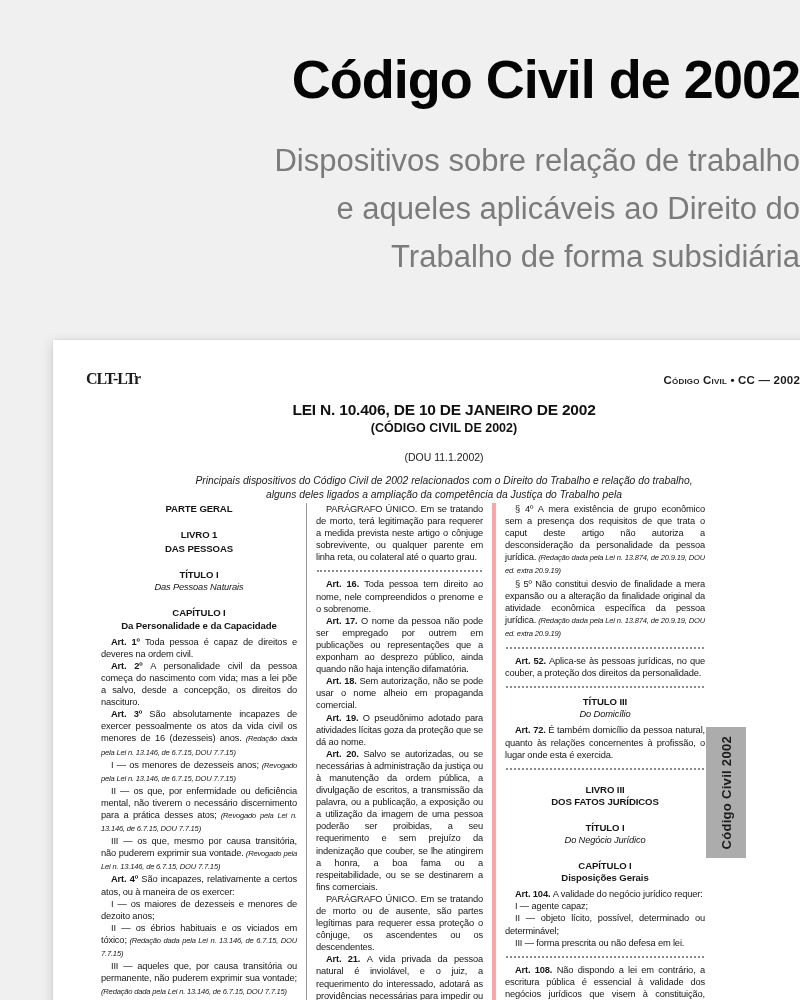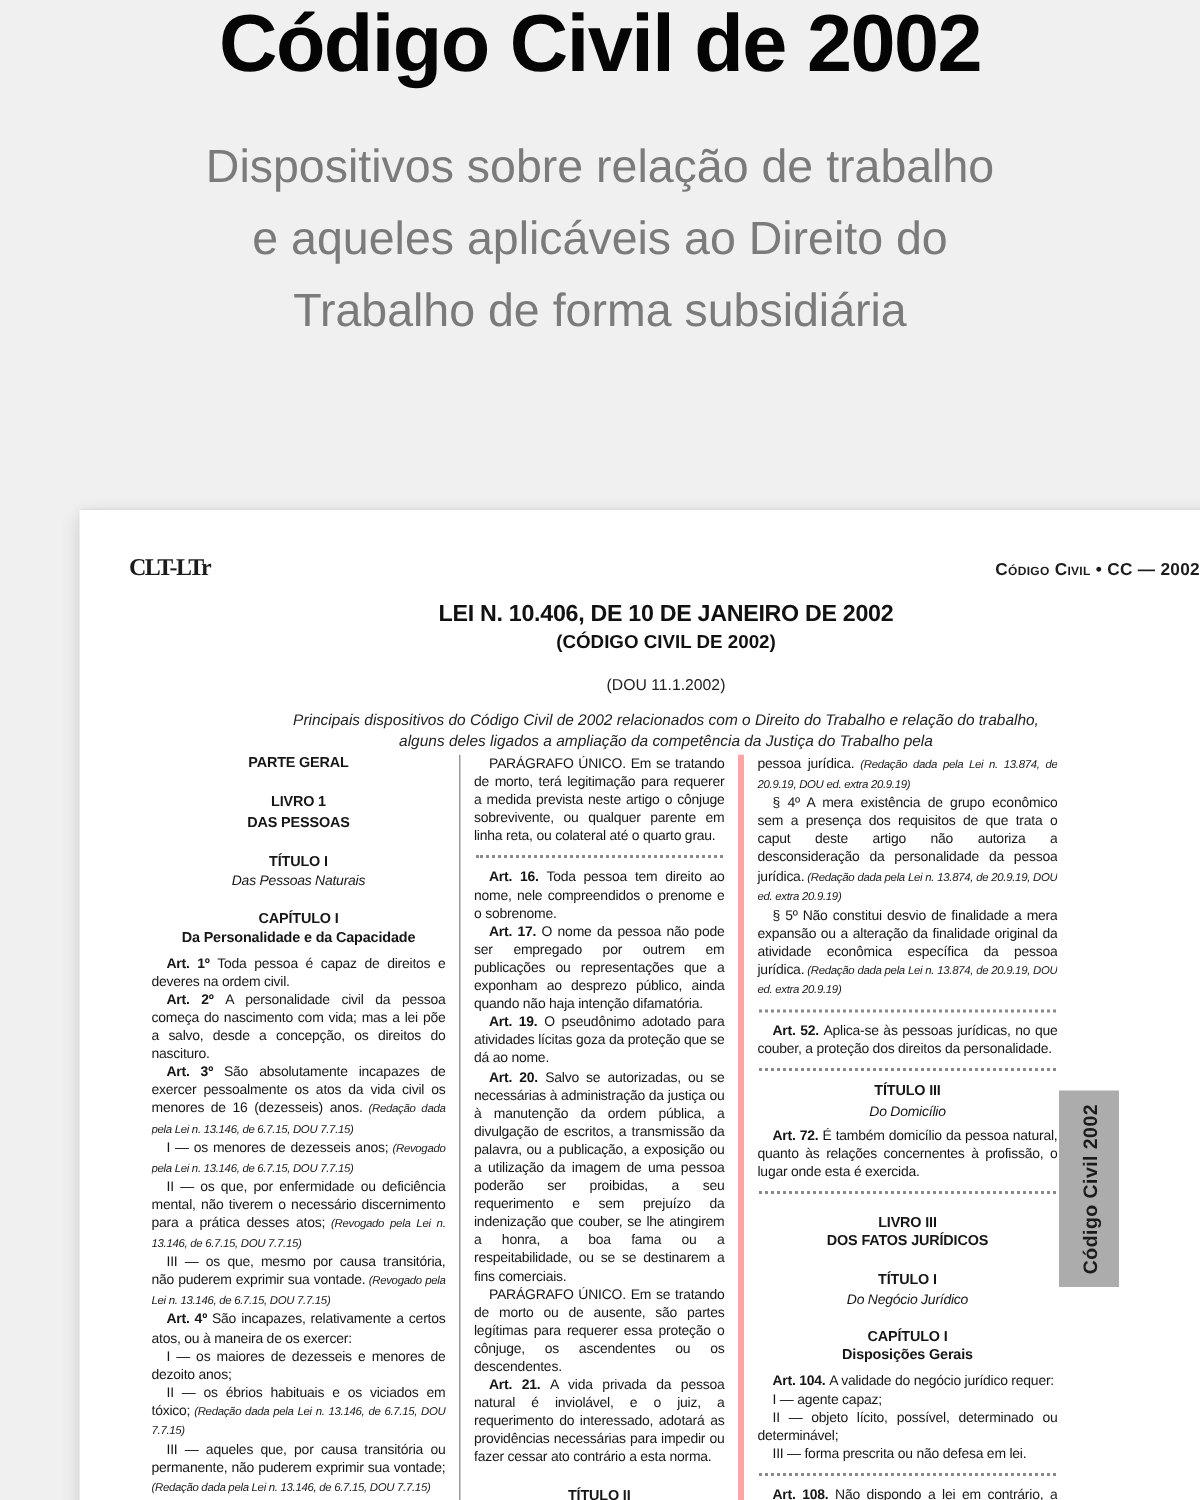--- a/index.html
+++ b/index.html
@@ -1,20 +1,20 @@
 <!DOCTYPE html>
 <html><head>
 <meta charset="utf-8">
 <style>
   * { margin:0; padding:0; box-sizing:border-box; }
   html,body { width:800px; height:1000px; overflow:hidden; }
   body { background:#f0f0f0; font-family:"Liberation Sans", sans-serif; }
 
   
-  .banner { text-align:center; }
+  .banner { text-align:right; padding-top:50px; }
   .main-title {
     font-size:54px; font-weight:bold; color:#050505;
     letter-spacing:-1px; line-height:1.1;
   }
   .subtitle { margin-top:28px; color:#7b7b7b; font-size:31px; line-height:48px; font-weight:400; }
 
   
   .page {
     position:absolute; left:53px; top:340px; width:782px; height:678px;
     background:#ffffff;
@@ -118,28 +118,28 @@
         <div class="blk item">II — os ébrios habituais e os viciados em tóxico;<span class="ref"> (Redação dada pela Lei n. 13.146, de 6.7.15, DOU 7.7.15)</span></div>
         <div class="blk item">III — aqueles que, por causa transitória ou permanente, não puderem exprimir sua vontade;<span class="ref"> (Redação dada pela Lei n. 13.146, de 6.7.15, DOU 7.7.15)</span></div>
         <div class="blk item">IV — os pródigos.</div>
         <div class="blk para">PARÁGRAFO ÚNICO. A capacidade dos indígenas será regulada por legislação especial.</div>
       </div>
       <div class="col col-1">
         <div class="blk para">PARÁGRAFO ÚNICO. Em se tratando de morto, terá legitimação para requerer a medida prevista neste artigo o cônjuge sobrevivente, ou qualquer parente em linha reta, ou colateral até o quarto grau.</div>
         <div class="blk sep"></div>
         <div class="blk para"><b>Art. 16. </b>Toda pessoa tem direito ao nome, nele compreendidos o prenome e o sobrenome.</div>
         <div class="blk para"><b>Art. 17. </b>O nome da pessoa não pode ser empregado por outrem em publicações ou representações que a exponham ao desprezo público, ainda quando não haja intenção difamatória.</div>
+        <div class="blk para"><b>Art. 18. </b>Sem autorização, não se pode usar o nome alheio em propaganda comercial.</div>
         <div class="blk para"><b>Art. 19. </b>O pseudônimo adotado para atividades lícitas goza da proteção que se dá ao nome.</div>
         <div class="blk para"><b>Art. 20. </b>Salvo se autorizadas, ou se necessárias à administração da justiça ou à manutenção da ordem pública, a divulgação de escritos, a transmissão da palavra, ou a publicação, a exposição ou a utilização da imagem de uma pessoa poderão ser proibidas, a seu requerimento e sem prejuízo da indenização que couber, se lhe atingirem a honra, a boa fama ou a respeitabilidade, ou se se destinarem a fins comerciais.</div>
         <div class="blk para">PARÁGRAFO ÚNICO. Em se tratando de morto ou de ausente, são partes legítimas para requerer essa proteção o cônjuge, os ascendentes ou os descendentes.</div>
         <div class="blk para"><b>Art. 21. </b>A vida privada da pessoa natural é inviolável, e o juiz, a requerimento do interessado, adotará as providências necessárias para impedir ou fazer cessar ato contrário a esta norma.</div>
         <div class="blk h mt14">TÍTULO II</div>
       </div>
       <div class="col col-2">
-        <div class="blk cont">pessoa jurídica.<span class="ref"> (Redação dada pela Lei n. 13.874, de 20.9.19, DOU ed. extra 20.9.19)</span></div>
         <div class="blk para">§ 4º A mera existência de grupo econômico sem a presença dos requisitos de que trata o caput deste artigo não autoriza a desconsideração da personalidade da pessoa jurídica.<span class="ref"> (Redação dada pela Lei n. 13.874, de 20.9.19, DOU ed. extra 20.9.19)</span></div>
         <div class="blk para">§ 5º Não constitui desvio de finalidade a mera expansão ou a alteração da finalidade original da atividade econômica específica da pessoa jurídica.<span class="ref"> (Redação dada pela Lei n. 13.874, de 20.9.19, DOU ed. extra 20.9.19)</span></div>
         <div class="blk sep"></div>
         <div class="blk para"><b>Art. 52. </b>Aplica-se às pessoas jurídicas, no que couber, a proteção dos direitos da personalidade.</div>
         <div class="blk sep"></div>
         <div class="blk h mt8">TÍTULO III</div>
         <div class="blk hi mb4">Do Domicílio</div>
         <div class="blk para"><b>Art. 72. </b>É também domicílio da pessoa natural, quanto às relações concernentes à profissão, o lugar onde esta é exercida.</div>
         <div class="blk sep"></div>
         <div class="blk h mt14">LIVRO III</div>

